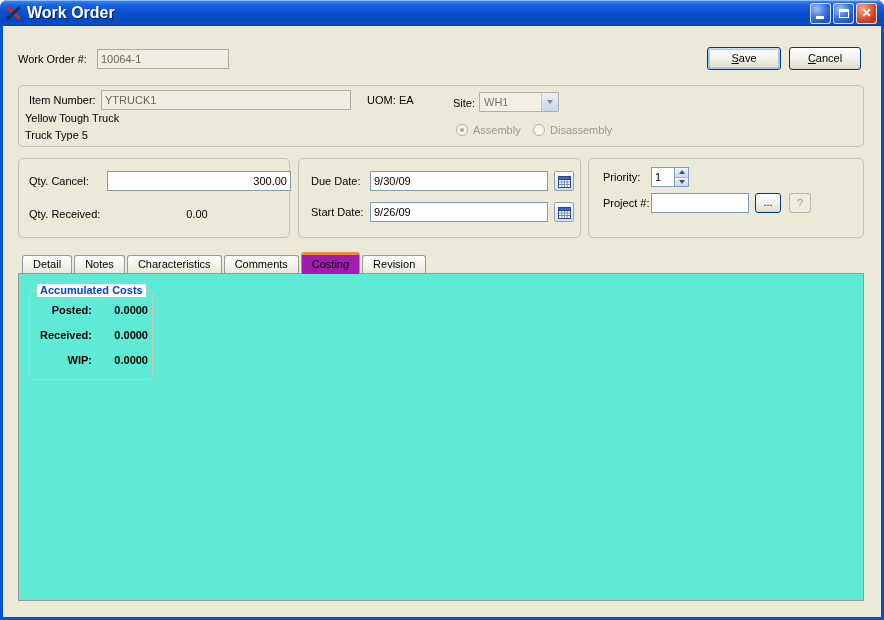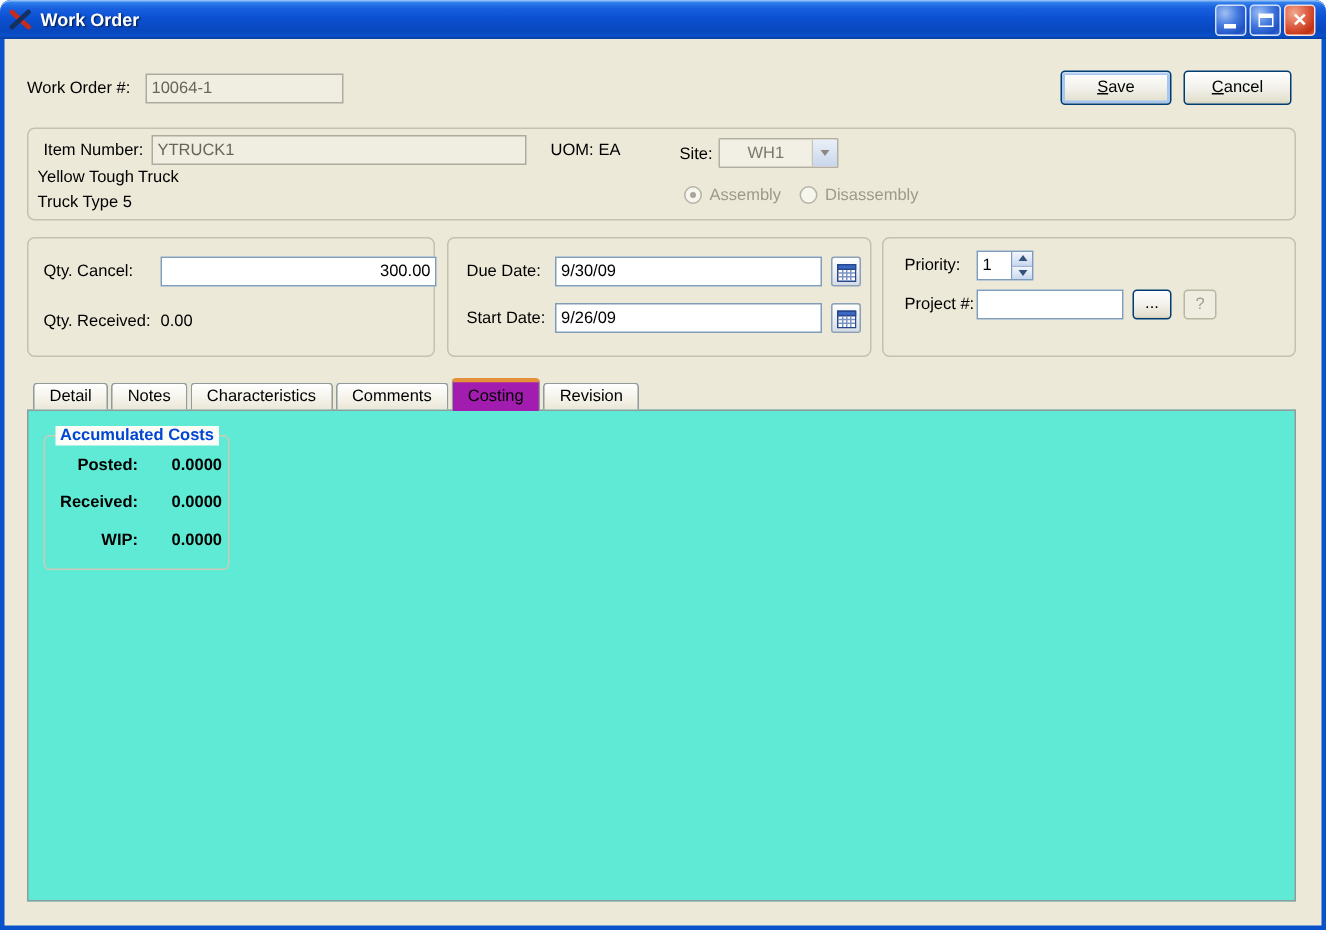--- a/index.html
+++ b/index.html
@@ -7,21 +7,21 @@
   body { font-family:"Liberation Sans",sans-serif; font-size:11px; color:#000; background:#fff; }
 
   .window { position:relative; width:884px; height:620px; background:#0A52CC; border-radius:7px 7px 0 0; overflow:hidden; }
 
   
   .titlebar { position:absolute; left:0; top:0; right:0; height:26px; border-radius:7px 7px 0 0;
     background:linear-gradient(180deg,#4A96F2 0%,#2D7BEB 8%,#1961E0 20%,#0C51D2 45%,#0847BE 78%,#0A4FC8 92%,#063F9F 100%);
     box-shadow:inset 0 1px 0 rgba(255,255,255,0.4);
     display:flex; align-items:center; padding:0 6px; }
   .app-icon { width:16px; height:16px; margin-right:5px; flex:0 0 auto; }
-  .title-text { color:#fff; font-weight:bold; font-size:12px; text-shadow:1px 1px 1px rgba(0,0,0,0.55); }
+  .title-text { color:#fff; font-weight:bold; font-size:16px; text-shadow:1px 1px 1px rgba(0,0,0,0.55); }
   .tb-buttons { position:absolute; right:7px; top:3px; display:flex; gap:2px; }
   .tb-btn { width:21px; height:21px; border-radius:3px; border:1px solid rgba(255,255,255,0.8); position:relative; }
   .tb-btn.minmax { background:radial-gradient(circle at 30% 25%, #9FC0F4 0%, #4278DE 45%, #1D50C4 80%, #3E6ED8 100%); }
   .tb-btn.closebtn { background:radial-gradient(circle at 30% 25%, #F2A88E 0%, #DE6044 45%, #C23010 80%, #D85C38 100%); }
   .glyph-min { position:absolute; left:5px; bottom:4px; width:8px; height:3px; background:#fff; }
   .glyph-max { position:absolute; left:5px; top:5px; width:10px; height:9px; border:1px solid #fff; border-top:3px solid #fff; }
   .glyph-close { position:absolute; inset:0; color:#fff; font-weight:bold; font-size:12px; line-height:19px; text-align:center; }
 
   
   .client { position:absolute; left:3px; top:26px; width:878px; height:591px; background:#ECE9D8; }
@@ -38,21 +38,21 @@
 
   .xp-btn { position:absolute; display:block; border:1px solid #003C74; border-radius:3px; text-align:center;
     background:linear-gradient(180deg,#FFFFFF 0%,#F2F1EB 50%,#E3E0CE 92%,#CFCCB8 100%);
     font-size:11px; cursor:default; }
   .xp-btn.default { box-shadow:inset 0 1px 0 #CEE0F8, inset 0 0 0 2px #A6C6F0; }
   .xp-btn.disabledbtn { color:#A09E90; border-color:#B9B6A6; background:#EFEDE0; box-shadow:none; }
   .mnemonic::first-letter { text-decoration:underline; }
 
   
   .combo { position:absolute; height:20px; border:1px solid #B3B0A3; background:#F2F0E4; display:flex; align-items:center; border-radius:1px; }
-  .combo-text { flex:1; padding:0 4px; color:#7A786C;text-align:center; }
+  .combo-text { flex:1; padding:0 4px; color:#7A786C; }
   .combo-arrow { width:17px; height:18px; border-left:1px solid #C8C5B8; border-radius:0 1px 1px 0;
     background:linear-gradient(180deg,#EAF0F8 0%,#C9D6EC 100%); display:flex; align-items:center; justify-content:center; }
   .tri-down { width:0; height:0; border-left:3px solid transparent; border-right:3px solid transparent; border-top:4px solid #8A887C; }
 
   
   .radio-wrap { position:absolute; display:flex; align-items:center; gap:5px; }
   .radio { width:12px; height:12px; border-radius:50%; border:1px solid #B5B2A4; background:#F6F5EE; position:relative; }
   .radio.checked::after { content:""; position:absolute; left:3px; top:3px; width:4px; height:4px; border-radius:50%; background:#A8A698; }
 
   
@@ -136,21 +136,21 @@
       <div class="radio-wrap" style="left:514px; top:38px;">
         <span class="radio"></span>
         <span class="gray">Disassembly</span>
       </div>
     </div>
 
     <div class="group" style="left:15px; top:132px; width:272px; height:80px;">
       <span class="lbl" style="left:10px; top:16px;">Qty. Cancel:</span>
       <input class="field num" style="left: 88px; top: 12px; width: 184px;" value="300.00">
       <span class="lbl" style="left:10px; top:49px;">Qty. Received:</span>
-      <span class="lbl num" style="left:88px; top:49px; width:180px; text-align:left;">0.00</span>
+      <span class="lbl num" style="left:88px; top:49px; width:180px; text-align:center;">0.00</span>
     </div>
 
     <div class="group" style="left:295px; top:132px; width:283px; height:80px;">
       <span class="lbl" style="left:12px; top:16px;">Due Date:</span>
       <input class="field" style="left: 71px; top: 12px; width: 178px;" value="9/30/09">
       <div class="cal-btn" style="left:255px; top:12px;">
         <svg width="13" height="13" viewBox="0 0 13 13">
           <rect x="0.5" y="1.5" width="12" height="11" fill="#FFFFFF" stroke="#27488F"></rect>
           <rect x="0.5" y="1.5" width="12" height="3" fill="#3A67C2" stroke="#27488F"></rect>
           <path d="M1 7h11 M1 9.5h11 M3.8 5v7 M6.5 5v7 M9.2 5v7" stroke="#7A93C0" stroke-width="1"></path>

